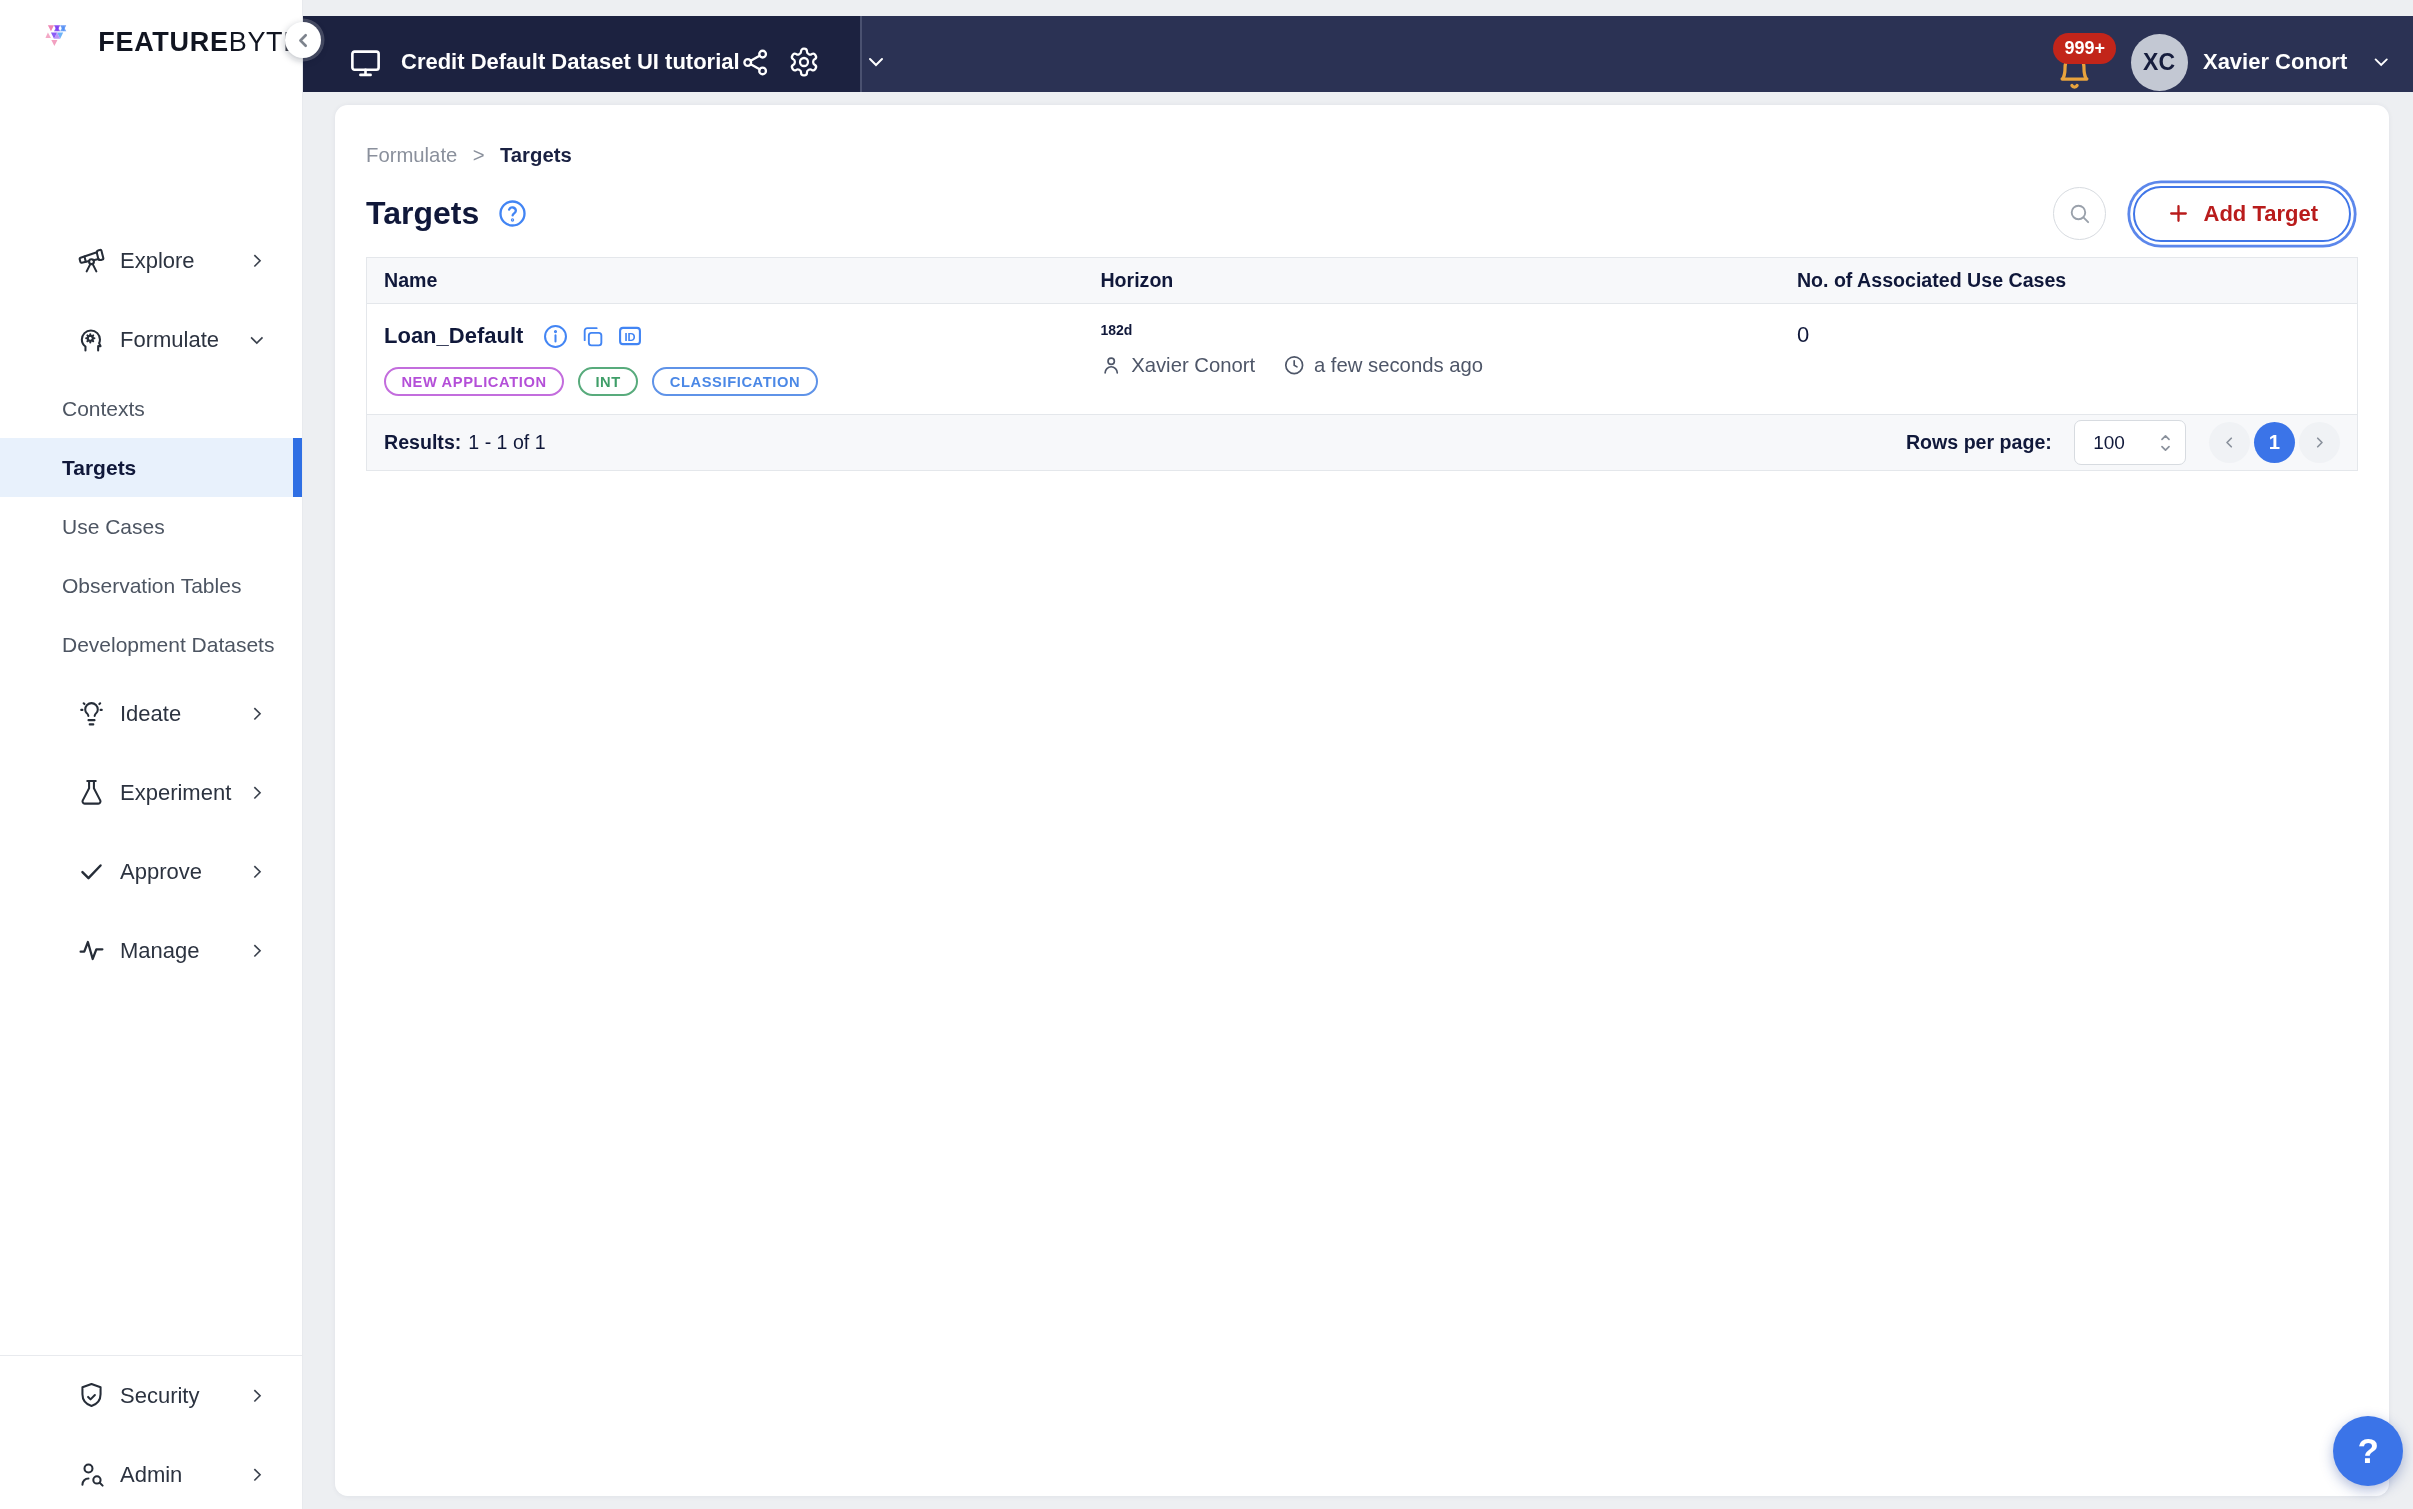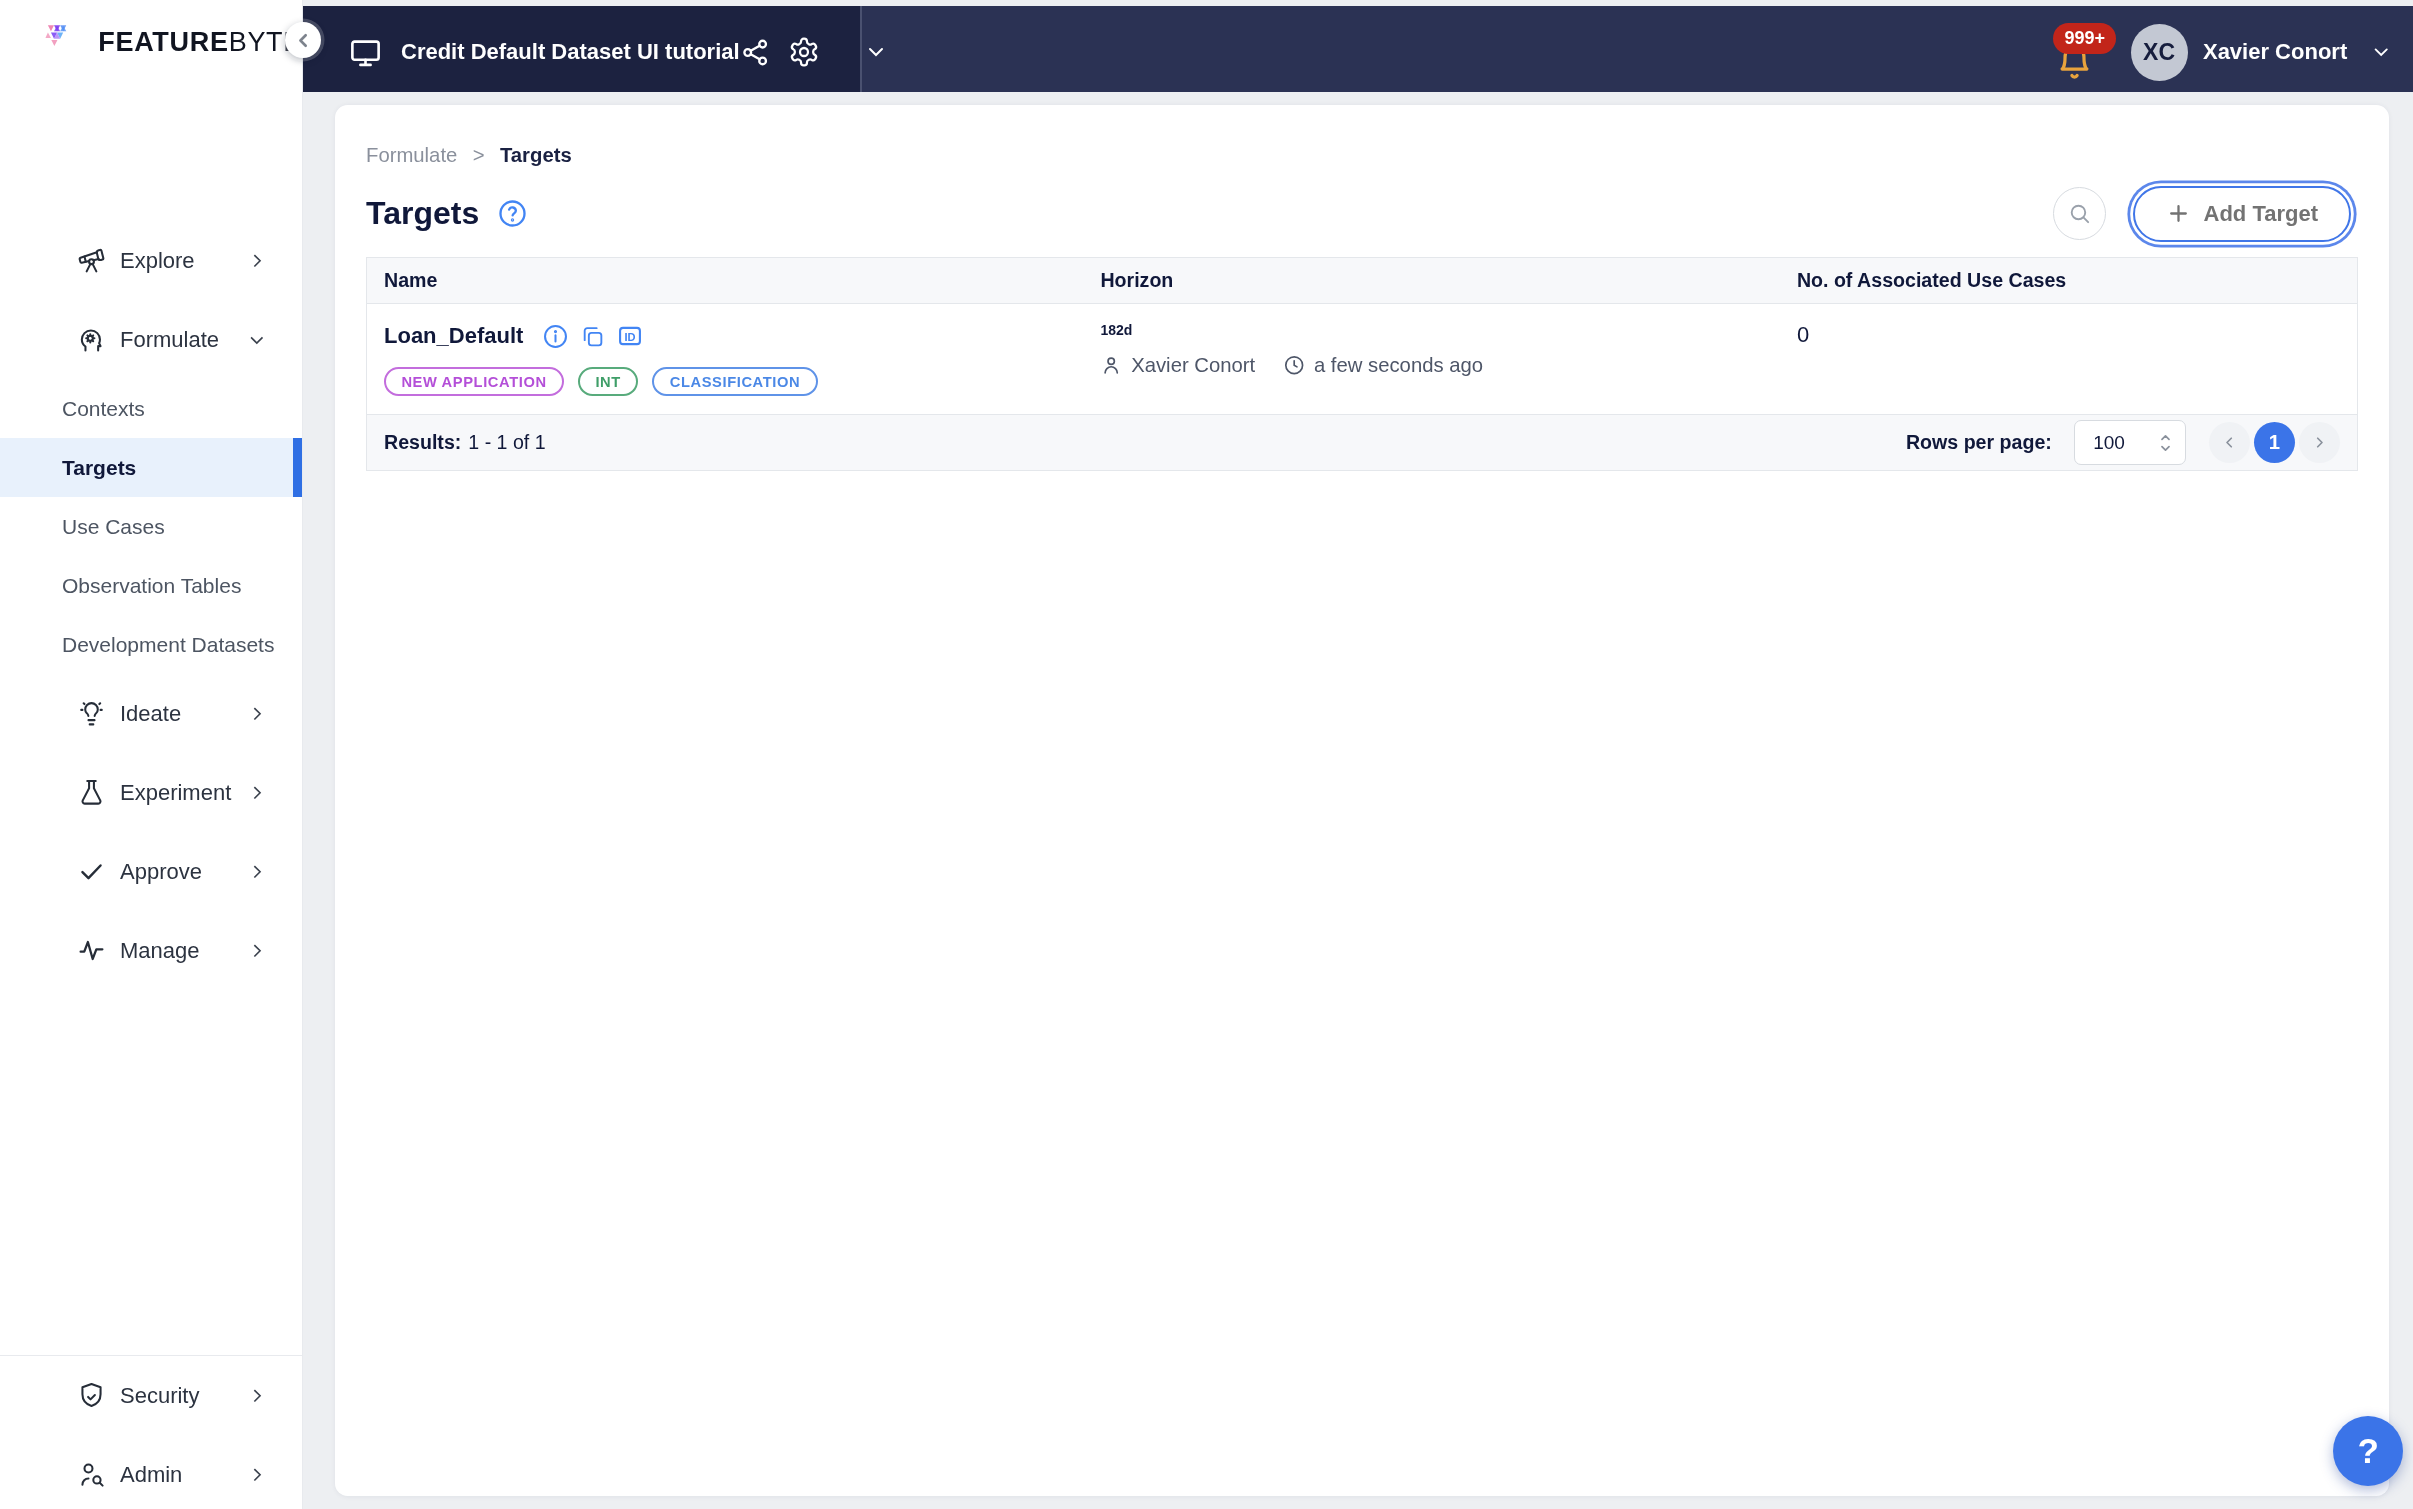--- a/index.html
+++ b/index.html
@@ -35,21 +35,21 @@
   }
   .sub-item.active {
     background: #e8f1fc; color: #10183a; font-weight: 700;
     border-right: 9.8px solid #2f6fe4;
   }
 
   .bottom-group { position: absolute; left: 0; right: 0; top: 1355px; border-top: 1.4px solid #e8eaee; }
 
   
   .topbar {
-    position: absolute; left: 303px; right: 0; top: 6px; height: 92px;
+    position: absolute; left: 303px; right: 0; top: 16px; height: 92px;
     background: #2b3254; display: flex; align-items: center;
   }
   .workspace-tab {
     width: 559px; height: 100%; background: #1c2240;
     display: flex; align-items: center; padding: 0 28px 0 45px;
     border-right: 2.1px solid #4a5170;
   }
   .ws-title { color: #ffffff; font-size: 22px; font-weight: 600; margin-left: 18px; white-space: nowrap; }
   .ws-icons { margin-left: auto; display: flex; align-items: center; gap: 17px; color: #ffffff; }
   .ws-icons .dd { margin-left: 27px; }
@@ -95,21 +95,21 @@
   .page-title { font-size: 32px; font-weight: 700; color: #10183a; }
   .help-ic { margin-left: 18px; color: #4285f4; cursor: pointer; }
   .spacer { flex: 1; }
   .search-btn {
     width: 53px; height: 53px; border-radius: 50%; background: #fff;
     border: 1.4px solid #d7dbe0; color: #9aa1ab;
     display: flex; align-items: center; justify-content: center; margin-right: 27px; cursor: pointer;
   }
   .add-btn {
     height: 56px; padding: 0 31px; border-radius: 31px; background: #fff;
-    border: 2.1px solid #4076e8; color: #737373; font-size: 22px; font-weight: 700;
+    border: 2.1px solid #4076e8; color: #b91c1c; font-size: 22px; font-weight: 700;
     display: flex; align-items: center; gap: 12.6px; margin-right: 7px; cursor: pointer;
     box-shadow: 0 0 0 2.8px #ffffff, 0 0 0 5.6px rgba(74,122,233,.9);
     font-family: "Liberation Sans", sans-serif;
   }
 
   
   .table { margin-top: 14px; border: 1.4px solid #e4e7eb; }
   .thead { display: flex; align-items: center; height: 46px; background: #f7f8fa; border-bottom: 1.4px solid #e4e7eb; }
   .th { font-size: 19.6px; font-weight: 700; color: #10183a; padding: 0 17px; }
   .col-1 { width: 36%; } .col-2 { width: 35%; } .col-3 { flex: 1; }

